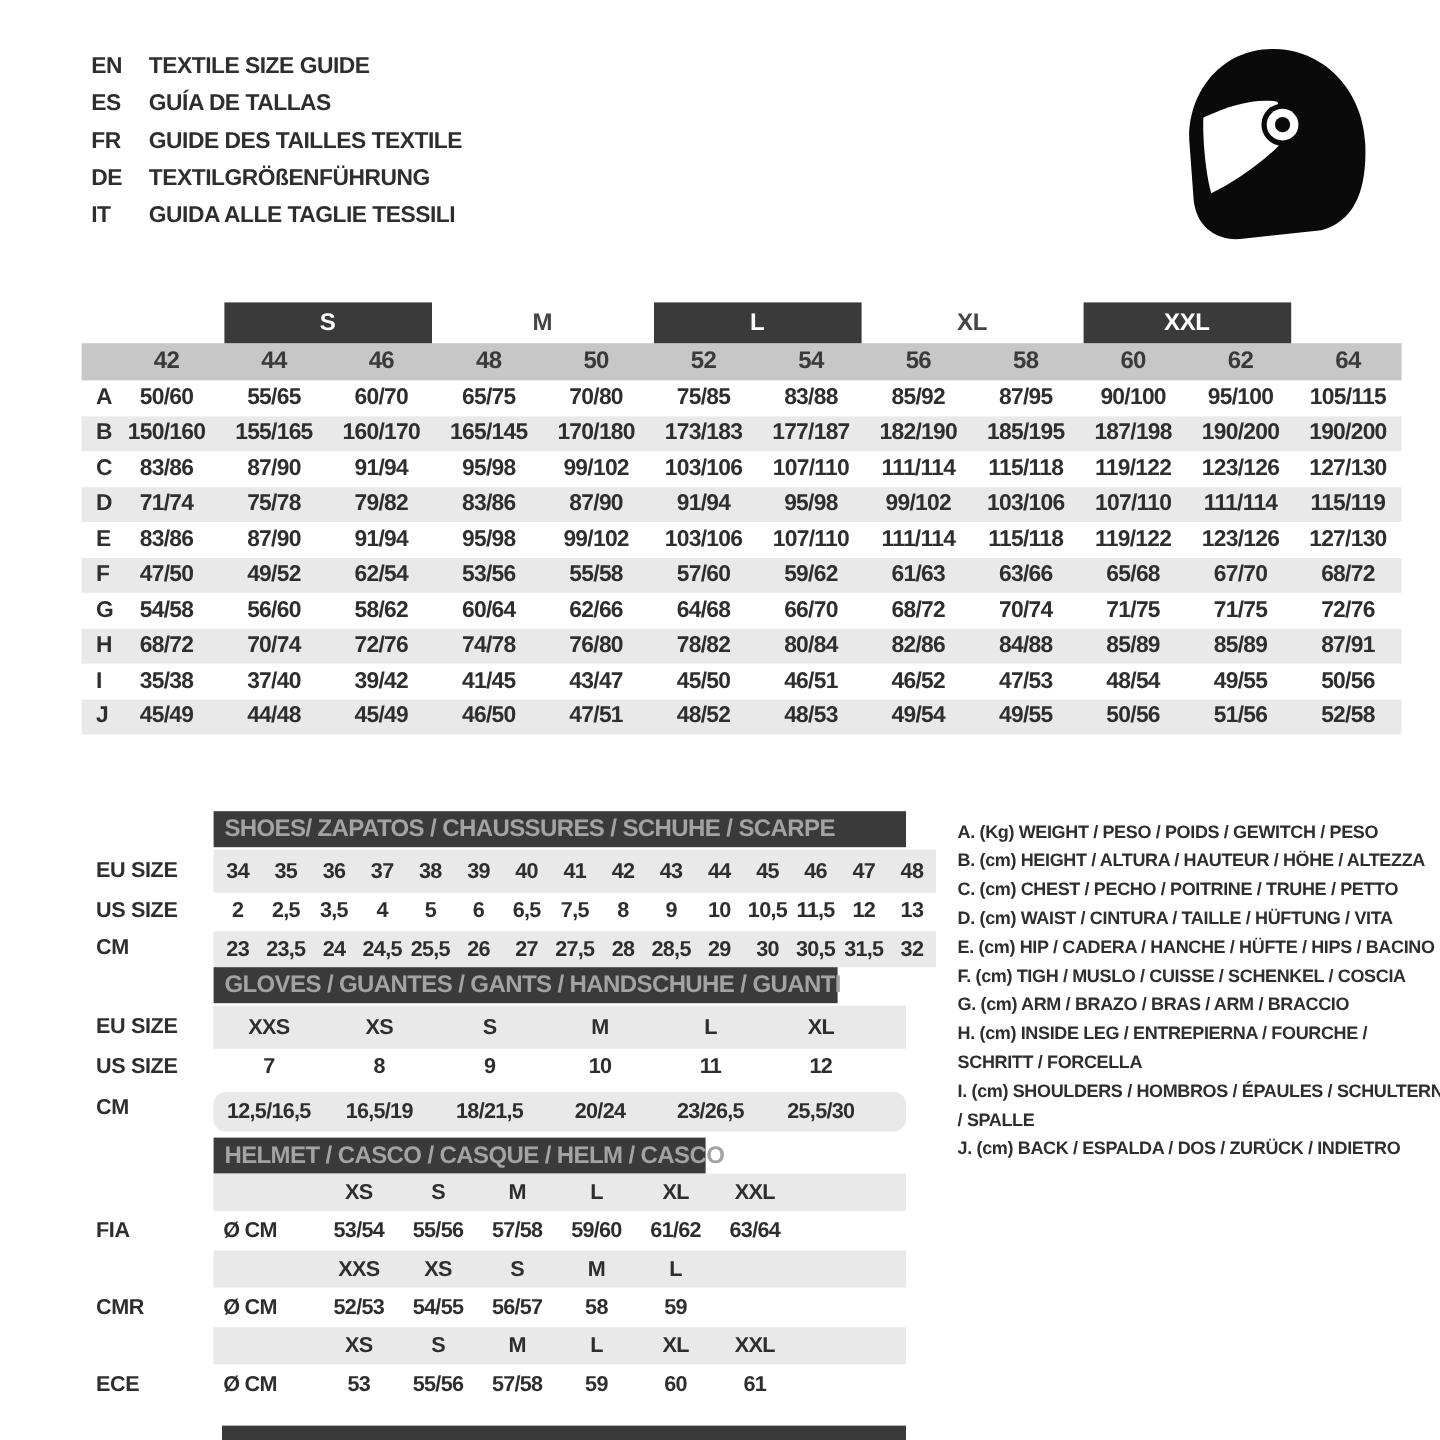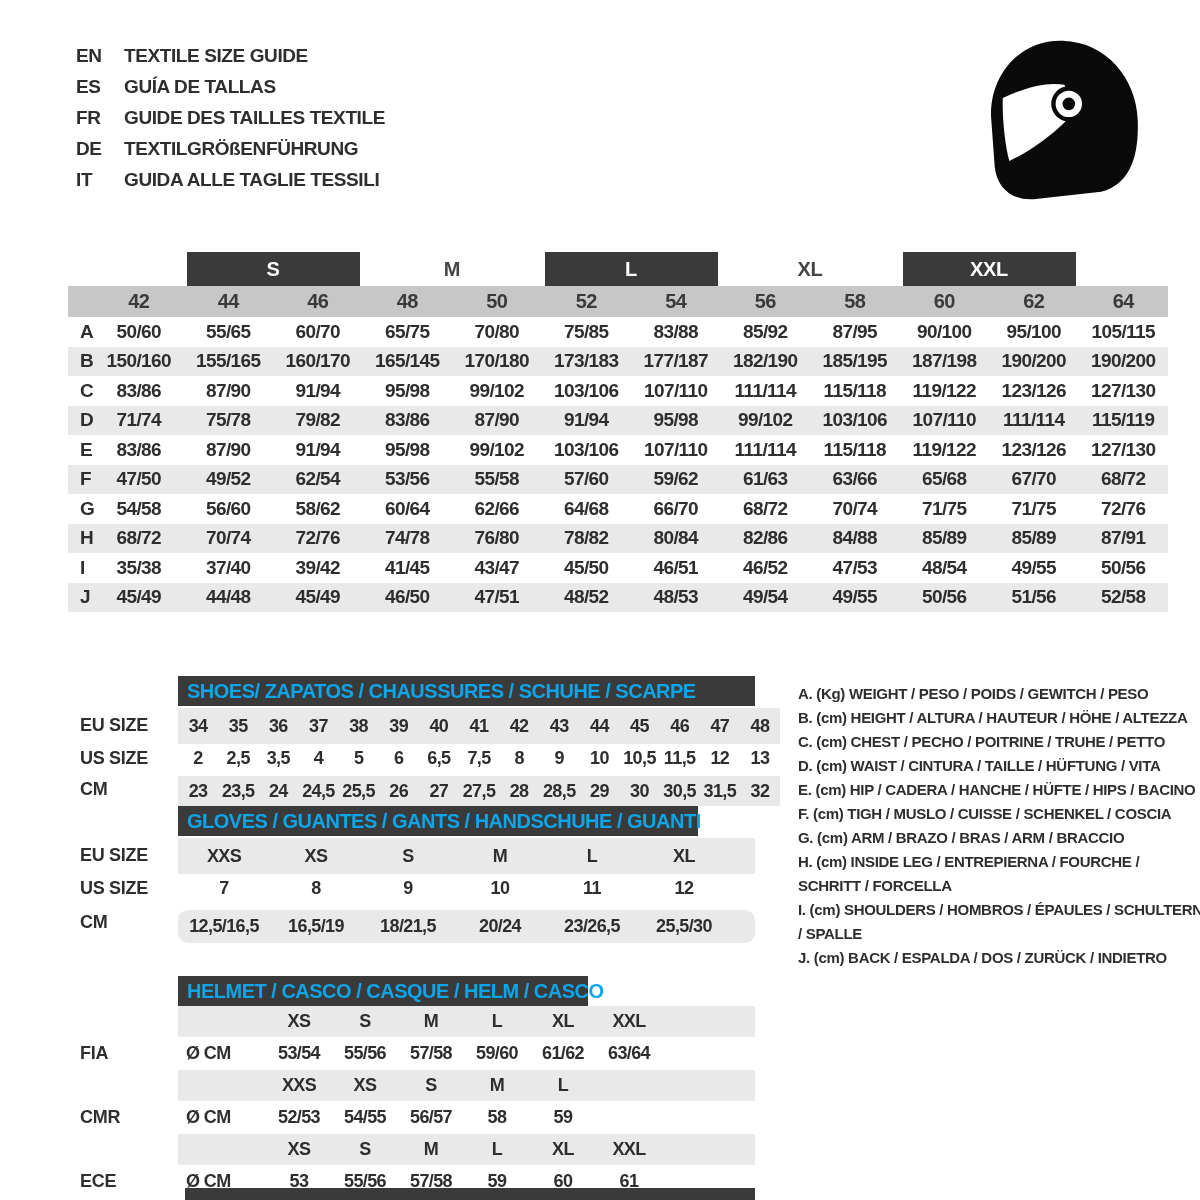--- a/index.html
+++ b/index.html
@@ -24,22 +24,22 @@
   #num-row{height:31px;background:#c7c7c7;}
   .cell{display:flex;align-items:center;justify-content:center;font-size:19px;letter-spacing:-0.6px;white-space:nowrap;}
   .num{font-size:20px;color:#3a3a3a;}
   .arow{height:29.5px;}
   .stripe{background:#e9e9e9;}
   .rlabel{justify-content:flex-start;padding-left:12px;}
   
   .sub{position:absolute;left:68px;}
   .shoes-sec{top:676px;}
   .gloves-sec{top:806px;}
-  .helmet-sec{top:948px;margin-top:28px;}
-  .bar{height:30px;background:#3a3a3a;color:#0ea5e9;display:flex;align-items:center;
+  .helmet-sec{top:948px;}
+  .bar{height:30px;background:#3a3a3a;color:#a3a3a3;display:flex;align-items:center;
        padding-left:9px;box-sizing:border-box;font-size:20px;letter-spacing:-0.5px;
        margin-left:110px;white-space:nowrap;}
   .bar-shoes{width:577px;}
   .bar-gloves{width:520px;}
   .bar-helmet{width:410px;}
   .sub-row{display:flex;}
   .sub-label{width:110px;display:flex;align-items:center;padding-left:12px;
              box-sizing:border-box;font-size:18px;letter-spacing:-0.3px;}
   .sgrid{box-sizing:border-box;}
   .grid15{display:grid;grid-template-columns:repeat(15,1fr);width:602px;}

